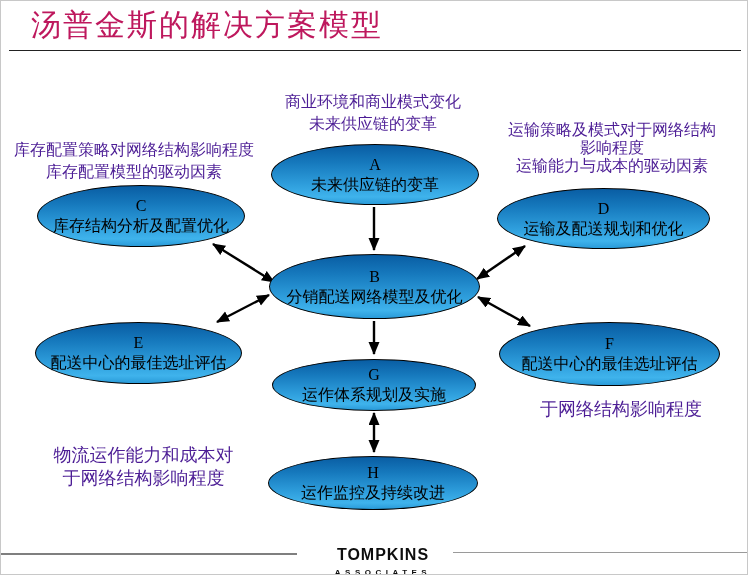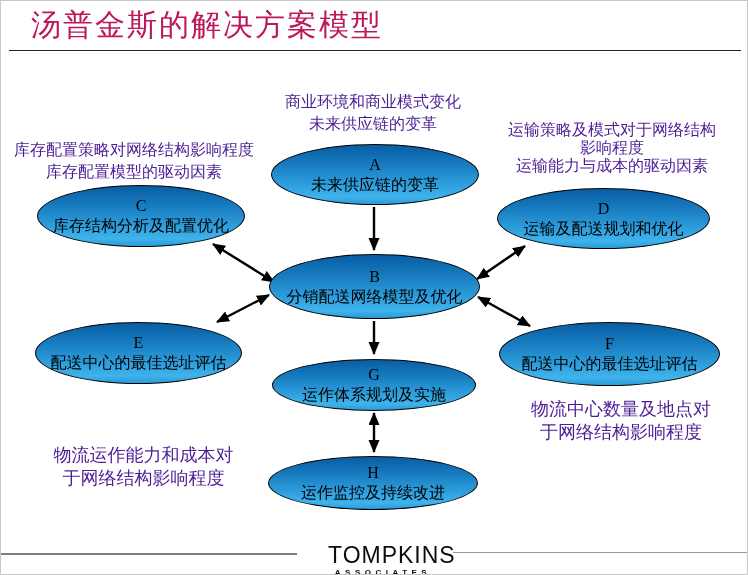--- a/index.html
+++ b/index.html
@@ -41,21 +41,21 @@
   .footer-left-rule{
     position:absolute;left:0;top:552px;width:296px;height:2px;background:#7f7f7f;
   }
   .footer-right-rule{
     position:absolute;left:452px;top:551px;width:294px;height:1px;background:#9a9a9a;
   }
   .logo{
     position:absolute;left:327px;top:545px;width:110px;text-align:center;
     font-family:"Liberation Sans",sans-serif;color:#0d0d0d;
   }
-  .logo-primary{font-size:23px;font-weight:normal;letter-spacing:1px;line-height:18px;white-space:nowrap;}
+  .logo-primary{font-size:16px;font-weight:bold;letter-spacing:1px;line-height:18px;white-space:nowrap;}
   .logo-secondary{font-size:8px;font-weight:bold;letter-spacing:4.5px;margin-top:4px;white-space:nowrap;}
   .confidential{
     position:absolute;left:456px;top:556px;width:290px;
     font-size:9px;color:#1c1c1c;white-space:nowrap;
   }
 </style>
 </head>
 <body>
 
 <div class="slide">
@@ -74,21 +74,20 @@
   <div class="note note-tr" style="left:480px;top:120px;width:262px;">
     <div>运输策略及模式对于网络结构</div>
     <div>影响程度</div>
     <div>运输能力与成本的驱动因素</div>
   </div>
   <div class="note note-bottom" style="left:25px;top:399px;width:235px;margin-top:44px;">
     <div>物流运作能力和成本对</div>
     <div>于网络结构影响程度</div>
   </div>
   <div class="note note-bottom" style="left:500px;top:397px;width:240px;">
-    <div>物流中心数量及地点对</div>
     <div>于网络结构影响程度</div>
   </div>
 
   <svg class="arrows" width="748" height="575" viewBox="0 0 748 575">
     <defs>
       <marker id="ah" markerUnits="userSpaceOnUse" markerWidth="14" markerHeight="12" refX="12" refY="5.5" orient="auto-start-reverse">
         <path d="M0,0 L13,5.5 L0,11 Z" fill="#000"></path>
       </marker>
     </defs>
     <g stroke="#000" stroke-width="2.4">

